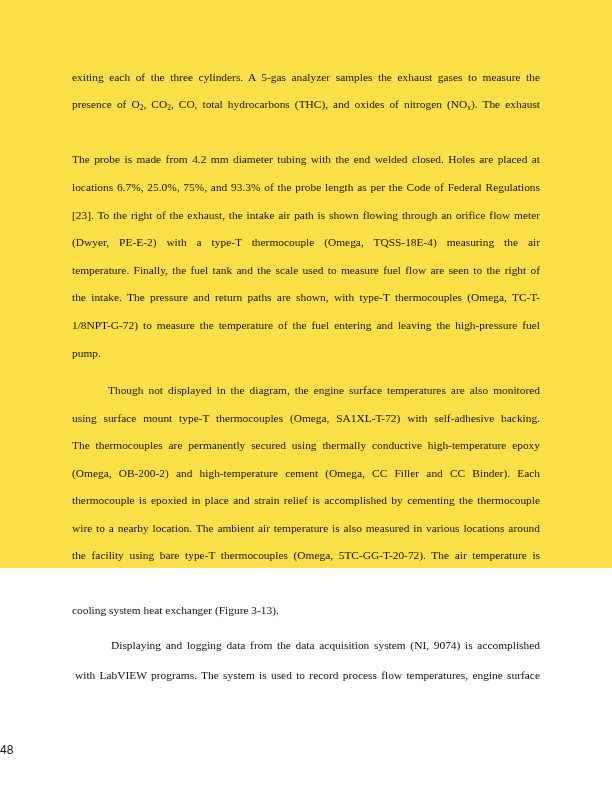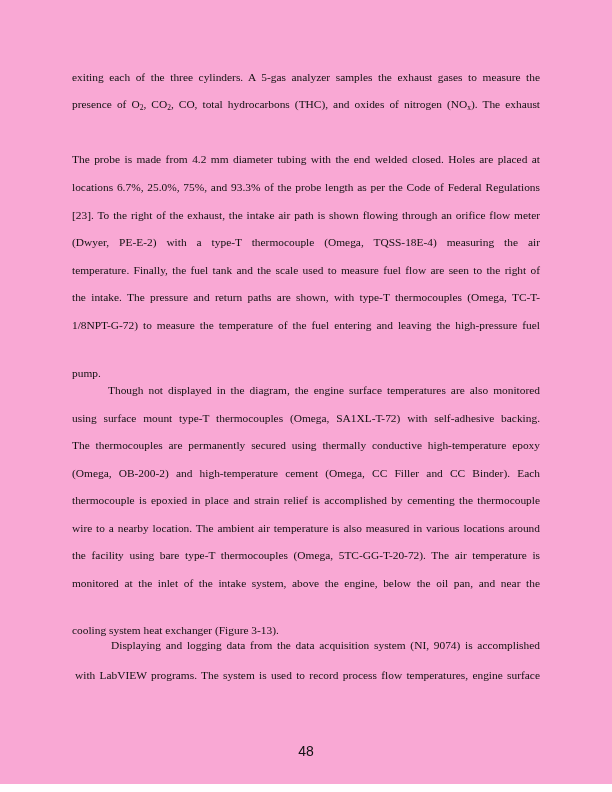--- a/index.html
+++ b/index.html
@@ -1,41 +1,41 @@
 <!DOCTYPE html>
 <html><head>
   <meta charset="utf-8">
   <style>
     html, body { margin: 0; padding: 0; background: #ffffff; }
     body { width: 612px; height: 792px; position: relative; overflow: hidden; }
-    .page { position: absolute; left: 0; top: 0; width: 612px; height: 784px; background: #f9a8d4; text-decoration: underline; }
+    .page { position: absolute; left: 0; top: 0; width: 612px; height: 568px; background: #fde047; text-decoration: underline; }
     .line {
       position: absolute;
       left: 72px;
       width: 468px;
       font-family: "Liberation Serif", serif;
       font-size: 11.4px;
       line-height: 14px;
       color: #111;
       white-space: nowrap;
       text-align: justify;
       text-align-last: justify;
     }
-    .line.last { text-align-last: left; margin-top: 20px; }
+    .line.last { text-align-last: left; }
     .line.indent { left: 108px; width: 432px; }
     .line.indent2 { left: 111px; width: 429px; }
     .line.lead { left: 75px; width: 465px; }
     sub { font-size: 7.5px; vertical-align: -2px; line-height: 0; }
     .page-number {
       position: absolute;
       left: 0; width: 612px;
       top: 743px;
-      text-align: center;
+      text-align: left;
       font-family: "Liberation Sans", sans-serif;
-      font-size: 14px;
+      font-size: 12px;
       color: #111;
     }
   </style>
 </head>
 <body>
 
 <div class="page">
 
   <div class="line" style="top:70px">exiting each of the three cylinders. A 5-gas analyzer samples the exhaust gases to measure the</div>
   <div class="line" style="top:97px">presence of O<sub>2</sub>, CO<sub>2</sub>, CO, total hydrocarbons (THC), and oxides of nitrogen (NO<sub>x</sub>). The exhaust</div>
@@ -48,20 +48,19 @@
   <div class="line" style="top:318px">1/8NPT-G-72) to measure the temperature of the fuel entering and leaving the high-pressure fuel</div>
   <div class="line last" style="top:346px">pump.</div>
 
   <div class="line indent" style="top:383px">Though not displayed in the diagram, the engine surface temperatures are also monitored</div>
   <div class="line" style="top:411px">using surface mount type-T thermocouples (Omega, SA1XL-T-72) with self-adhesive backing.</div>
   <div class="line" style="top:438px">The thermocouples are permanently secured using thermally conductive high-temperature epoxy</div>
   <div class="line" style="top:466px">(Omega, OB-200-2) and high-temperature cement (Omega, CC Filler and CC Binder). Each</div>
   <div class="line" style="top:493px">thermocouple is epoxied in place and strain relief is accomplished by cementing the thermocouple</div>
   <div class="line" style="top:521px">wire to a nearby location. The ambient air temperature is also measured in various locations around</div>
   <div class="line" style="top:548px">the facility using bare type-T thermocouples (Omega, 5TC-GG-T-20-72). The air temperature is</div>
-  <div class="line" style="top:576px">monitored at the inlet of the intake system, above the engine, below the oil pan, and near the</div>
   <div class="line last" style="top:603px">cooling system heat exchanger (Figure 3-13).</div>
 
   <div class="line indent2" style="top:638px">Displaying and logging data from the data acquisition system (NI, 9074) is accomplished</div>
   <div class="line lead" style="top:668px">with LabVIEW programs. The system is used to record process flow temperatures, engine surface</div>
 
   <div class="page-number">48</div>
 </div>
 
 </body></html>

